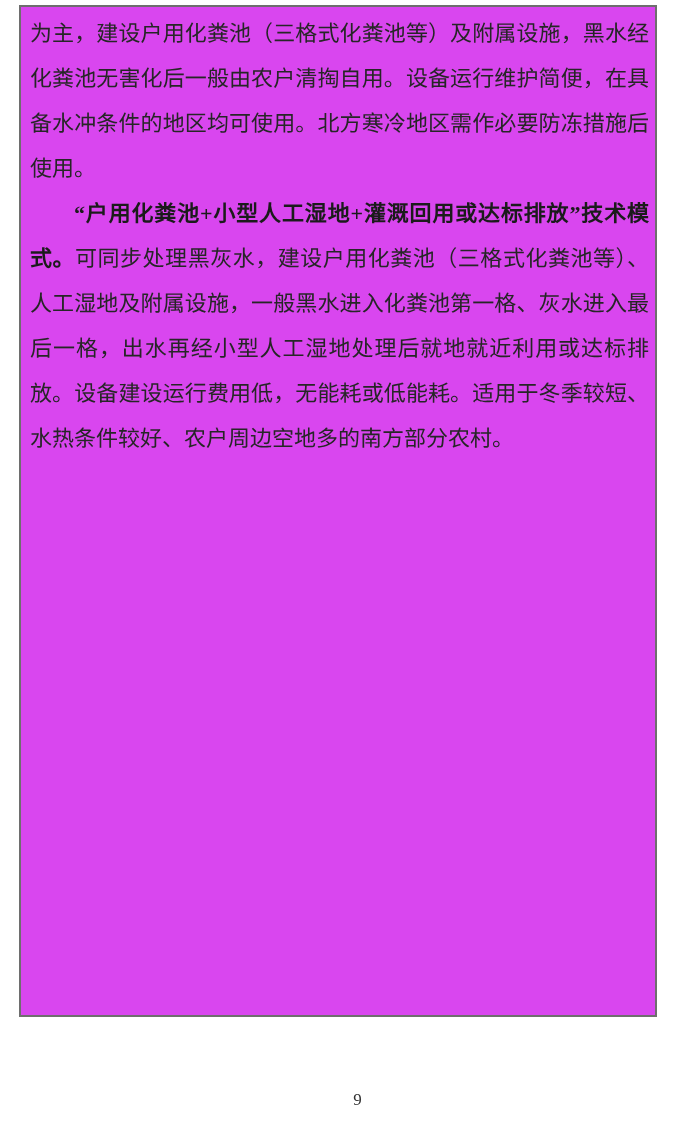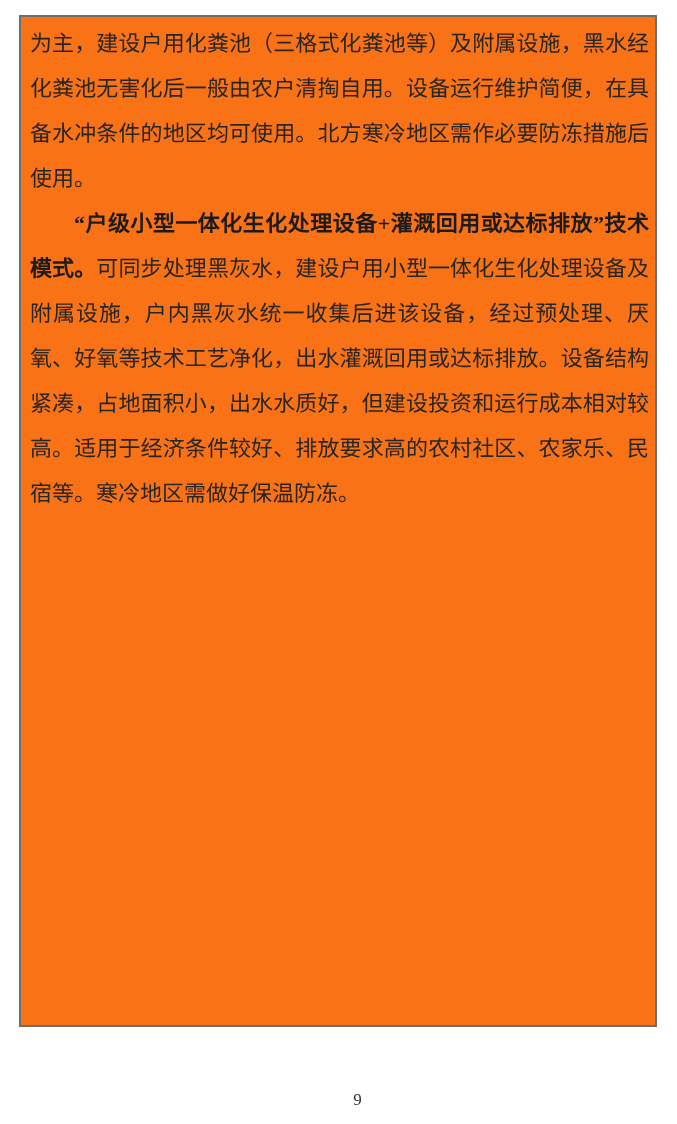--- a/index.html
+++ b/index.html
@@ -13,27 +13,27 @@
   .sheet {
     position: relative;
     width: 677px;
     height: 1124px;
     background: #ffffff;
     font-family: "Liberation Serif", "DejaVu Serif", serif;
   }
   .frame {
     position: absolute;
     left: 19px;
-    top: 15px;
+    top: 5px;
     width: 638px;
     height: 1012px;
     border: 2px solid #6e6e6e;
     box-sizing: border-box;
     padding: 4px 6px 0 9px;
-    background: #f97316;
+    background: #d946ef;
   }
   .para {
     margin: 0;
     font-size: 22px;
     line-height: 45px;
     color: #262626;
     text-align: justify;
     text-justify: inter-ideograph;
     letter-spacing: 0;
     word-break: break-all;
@@ -59,21 +59,21 @@
 </style>
 </head>
 <body>
 
 <div class="sheet">
 
   <div class="frame">
 
     <p class="para"><span class="lead"></span><span>为主，建设户用化粪池（三格式化粪池等）及附属设施，黑水经化粪池无害化后一般由农户清掏自用。设备运行维护简便，在具备水冲条件的地区均可使用。北方寒冷地区需作必要防冻措施后使用。</span></p>
 
+    <p class="para indent"><span class="lead">“户用化粪池+小型人工湿地+灌溉回用或达标排放”技术模式。</span><span>可同步处理黑灰水，建设户用化粪池（三格式化粪池等）、人工湿地及附属设施，一般黑水进入化粪池第一格、灰水进入最后一格，出水再经小型人工湿地处理后就地就近利用或达标排放。设备建设运行费用低，无能耗或低能耗。适用于冬季较短、水热条件较好、农户周边空地多的南方部分农村。</span></p>
 
 
-    <p class="para indent"><span class="lead">“户级小型一体化生化处理设备+灌溉回用或达标排放”技术模式。</span><span>可同步处理黑灰水，建设户用小型一体化生化处理设备及附属设施，户内黑灰水统一收集后进该设备，经过预处理、厌氧、好氧等技术工艺净化，出水灌溉回用或达标排放。设备结构紧凑，占地面积小，出水水质好，但建设投资和运行成本相对较高。适用于经济条件较好、排放要求高的农村社区、农家乐、民宿等。寒冷地区需做好保温防冻。</span></p>
 
   </div>
 
   <div class="pageno">9</div>
 
 </div>
 
 </body></html>

